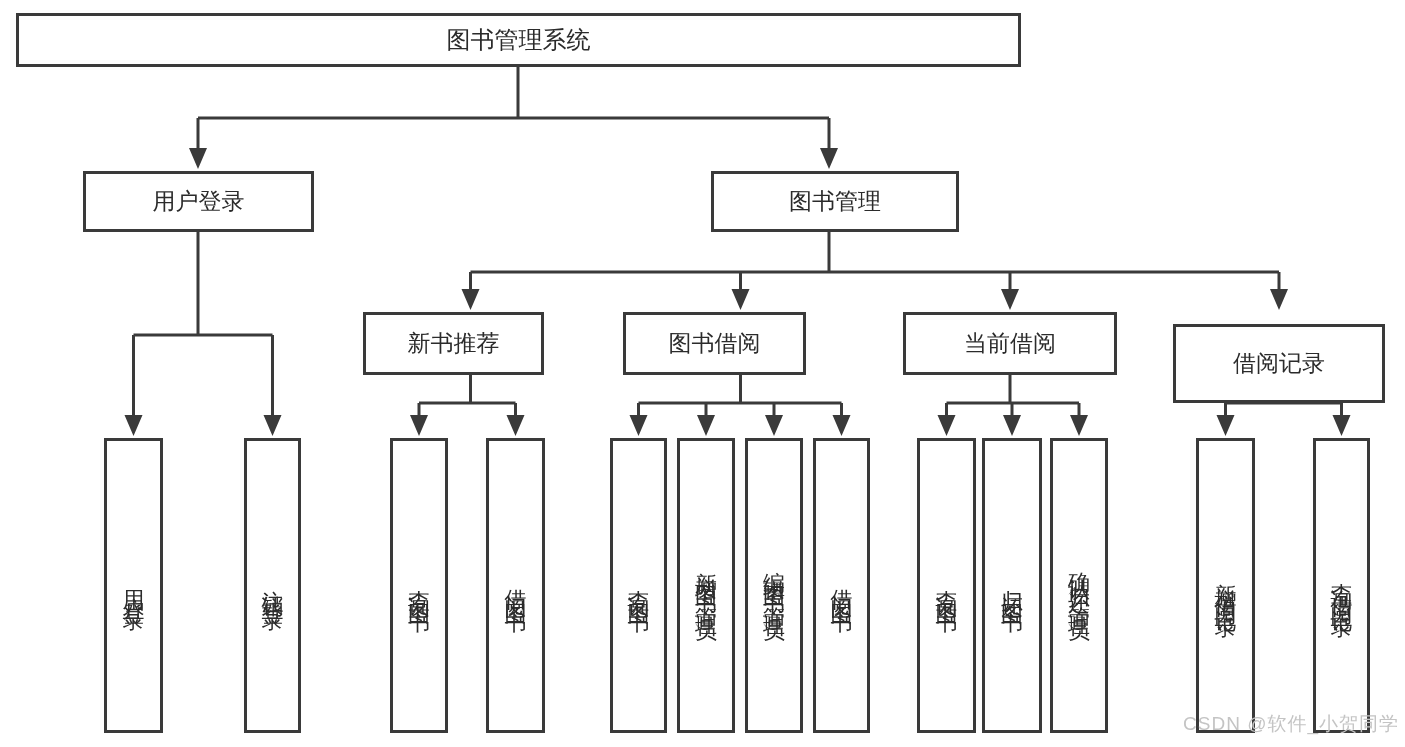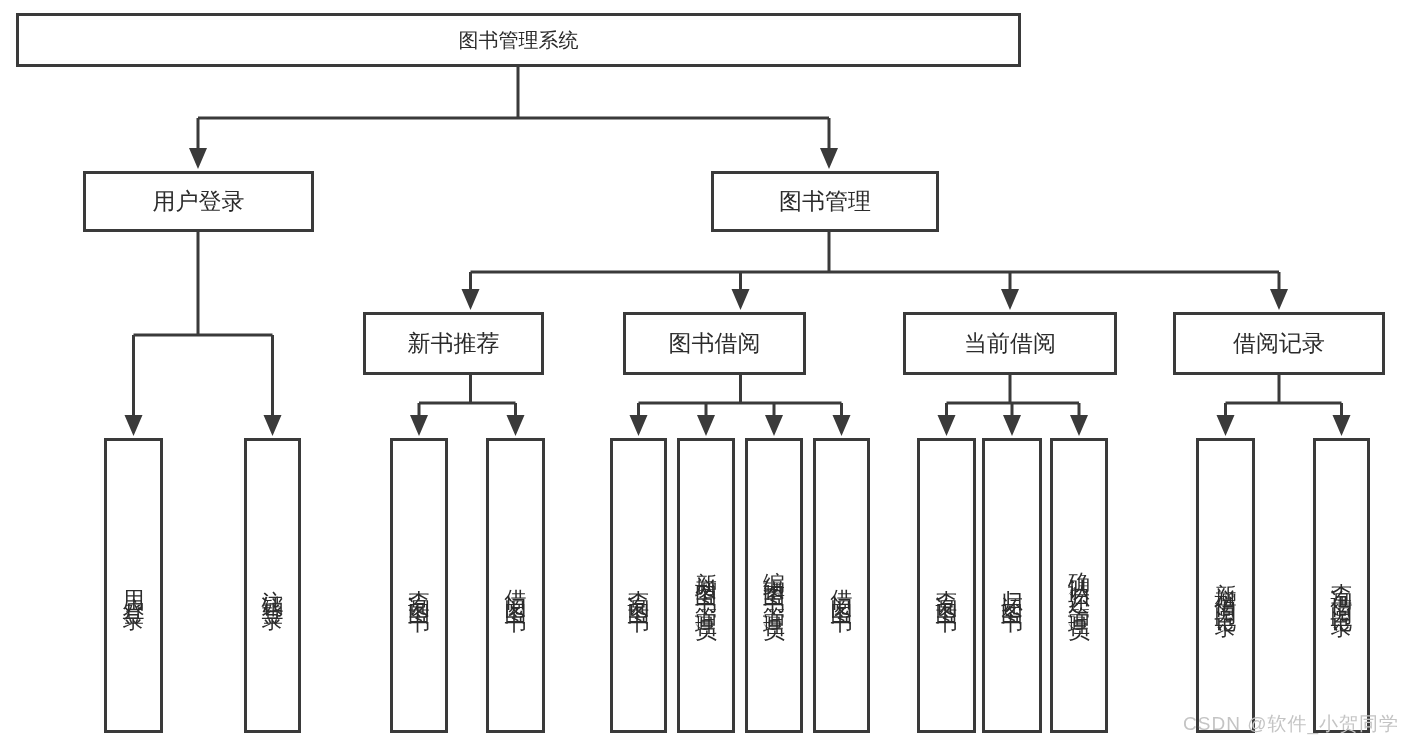--- a/index.html
+++ b/index.html
@@ -31,21 +31,21 @@
     position:absolute;
     box-sizing:border-box;
     background:#fff;
     border:3px solid var(--border);
     color:var(--text);
     display:flex;align-items:center;justify-content:center;
     font-size:23px;
     white-space:nowrap;
     line-height:1;
   }
-  .box.root{font-size:20px;}
+  .box.root{font-size:24px;}
   .box.leaf{
     writing-mode:vertical-rl;
     text-orientation:mixed;
     font-size:22px;
     letter-spacing:7px;
     white-space:normal;
   }
   .watermark{
     position:absolute;
     right:6px;bottom:10px;
@@ -89,26 +89,26 @@
       M937.5 415 L955.5 415 L946.5 436 Z
       M1003 415 L1021 415 L1012 436 Z
       M1070 415 L1088 415 L1079 436 Z
       M1216.5 415 L1234.5 415 L1225.5 436 Z
       M1332.5 415 L1350.5 415 L1341.5 436 Z"></path>
   </svg>
 
   <div class="box root" style="left:16px;top:13px;width:1005px;height:54px">图书管理系统</div>
 
   <div class="box" style="left:83px;top:171px;width:231px;height:61px">用户登录</div>
-  <div class="box" style="left:711px;top:171px;width:228px;height:61px">图书管理</div>
+  <div class="box" style="left:711px;top:171px;width:248px;height:61px">图书管理</div>
 
   <div class="box" style="left:363px;top:312px;width:181px;height:63px">新书推荐</div>
   <div class="box" style="left:623px;top:312px;width:183px;height:63px">图书借阅</div>
   <div class="box" style="left:903px;top:312px;width:214px;height:63px">当前借阅</div>
-  <div class="box" style="left:1173px;top:312px;width:212px;height:63px">借阅记录</div>
+  <div class="box" style="left:1173px;top:324px;width:212px;height:79px">借阅记录</div>
 
   <div class="box leaf" style="left:104px;top:438px;width:59px;height:295px">用户登录</div>
   <div class="box leaf" style="left:244px;top:438px;width:57px;height:295px">注销登录</div>
 
   <div class="box leaf" style="left:390px;top:438px;width:58px;height:295px">查询图书</div>
   <div class="box leaf" style="left:486px;top:438px;width:59px;height:295px">借阅图书</div>
 
   <div class="box leaf" style="left:610px;top:438px;width:57px;height:295px">查询图书</div>
   <div class="box leaf" style="left:677px;top:438px;width:58px;height:295px">新增图书（管理员）</div>
   <div class="box leaf" style="left:745px;top:438px;width:58px;height:295px">编辑图书（管理员）</div>

